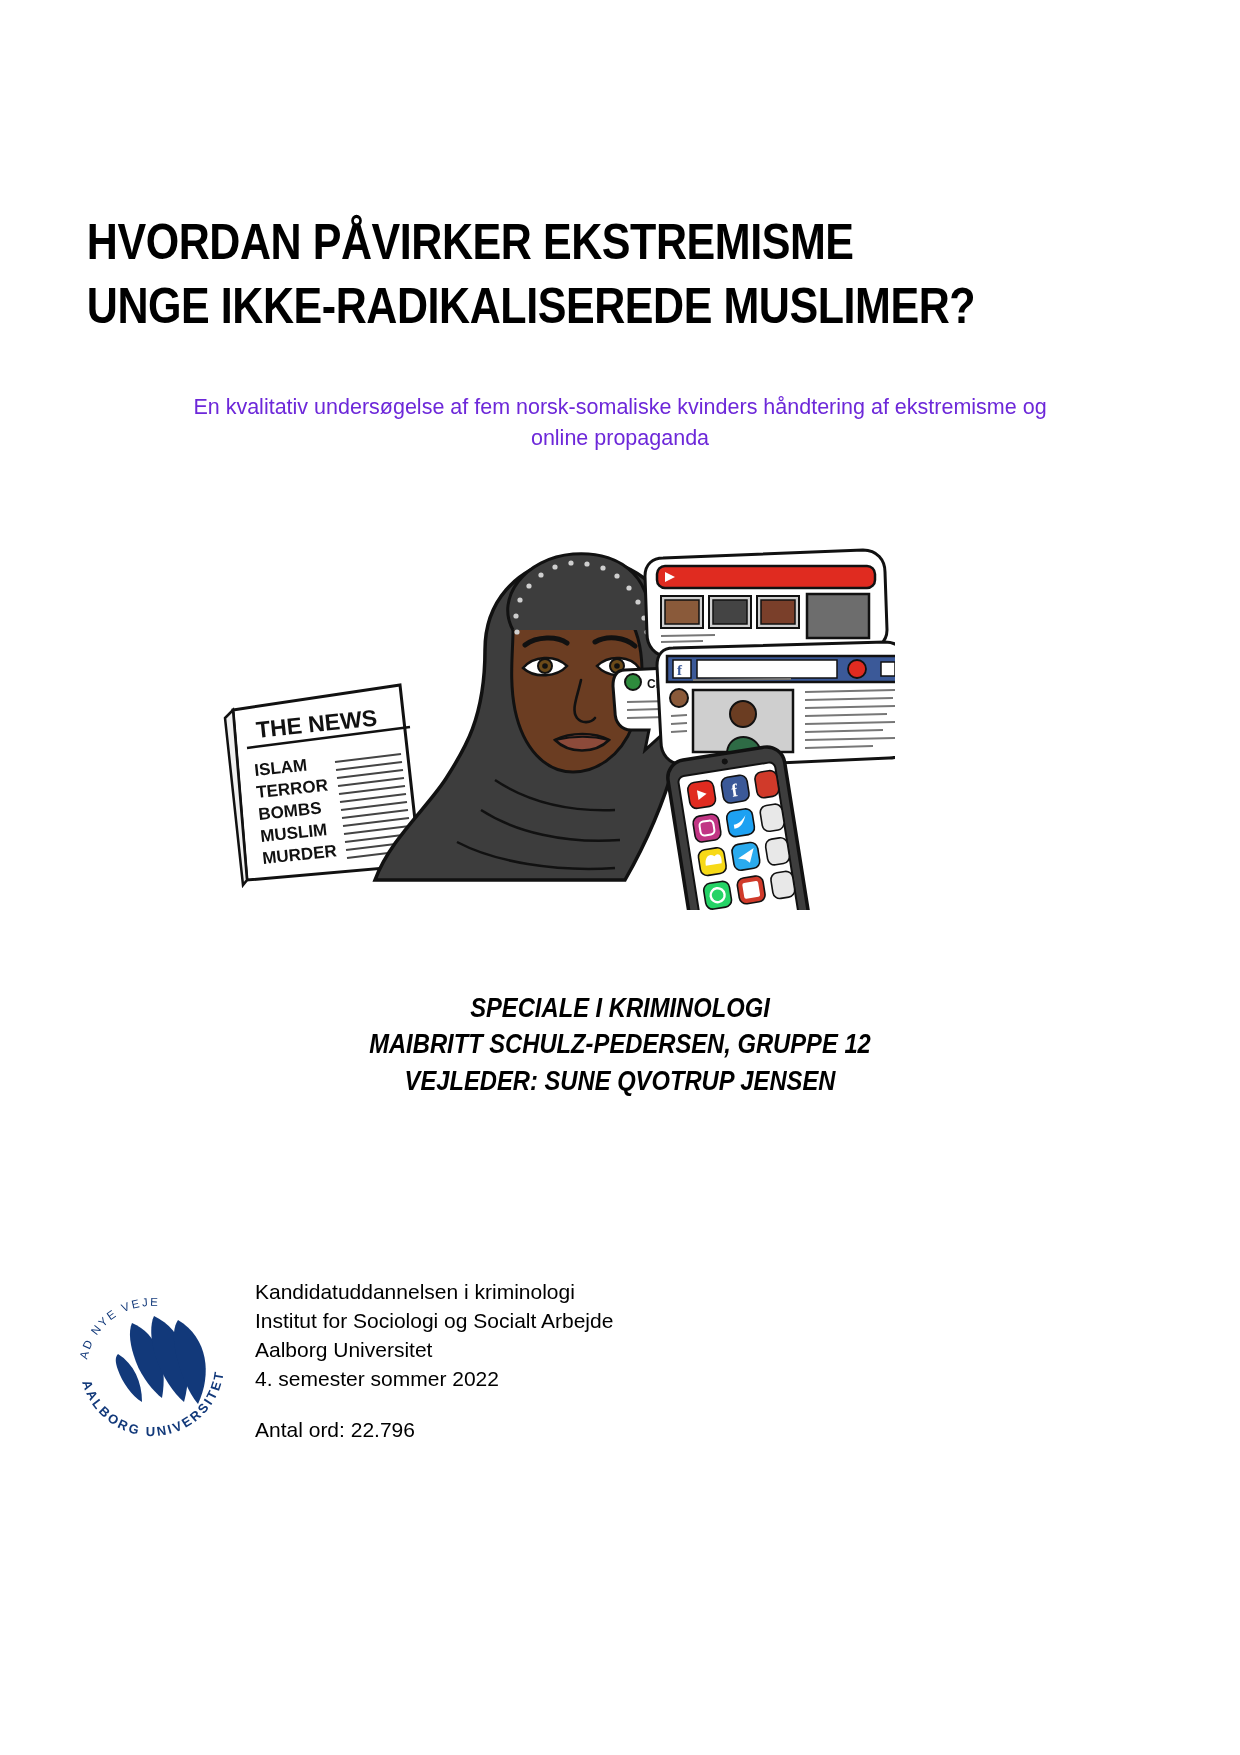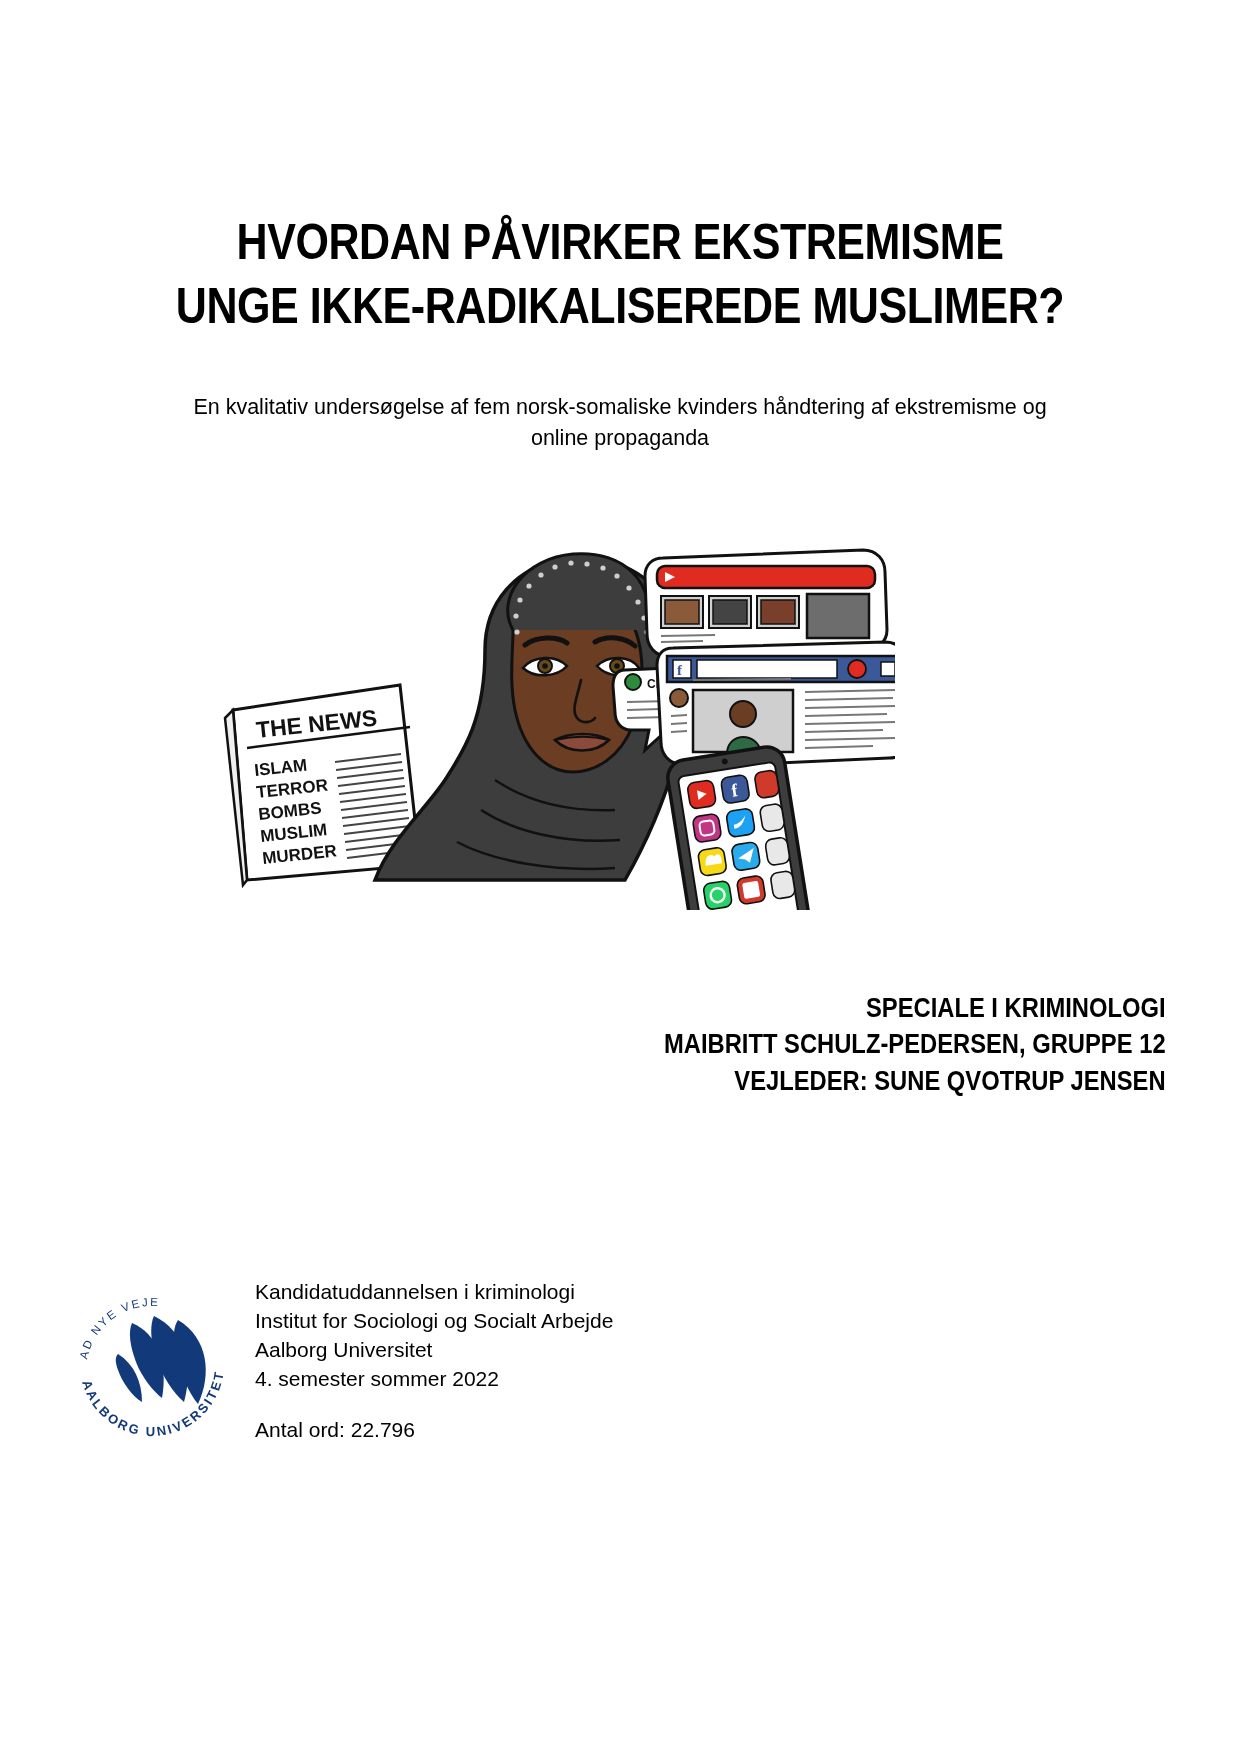--- a/index.html
+++ b/index.html
@@ -15,21 +15,20 @@
     color: #000000;
     overflow: hidden;
   }
 
   
   .title-block {
     position: absolute;
     top: 210px;
     left: 0;
     width: 1240px;
-    text-align: center;
   }
   .title-line {
     font-family: "Liberation Sans", sans-serif;
     font-weight: bold;
     font-size: 50px;
     letter-spacing: -0.5px;
     line-height: 1.28;
     transform: scaleX(0.86);
     transform-origin: center center;
     white-space: nowrap;
@@ -37,39 +36,40 @@
 
   
   .subtitle {
     position: absolute;
     top: 392px;
     left: 170px;
     width: 900px;
     text-align: center;
     font-size: 21.5px;
     line-height: 1.45;
-    color: #000000;
+    color: #6d28d9;
   }
 
   
   .illustration {
     position: absolute;
     top: 480px;
     left: 195px;
     width: 700px;
     height: 430px;
   }
 
   
   .credits {
     position: absolute;
     top: 990px;
     left: 0;
     width: 1240px;
-    text-align: right;
+    text-align: center;
+    font-style: italic;
   }
   .credits div {
     font-weight: bold;
     font-size: 27px;
     line-height: 1.35;
     transform: scaleX(0.88);
     transform-origin: center center;
     white-space: nowrap;
   }
 

